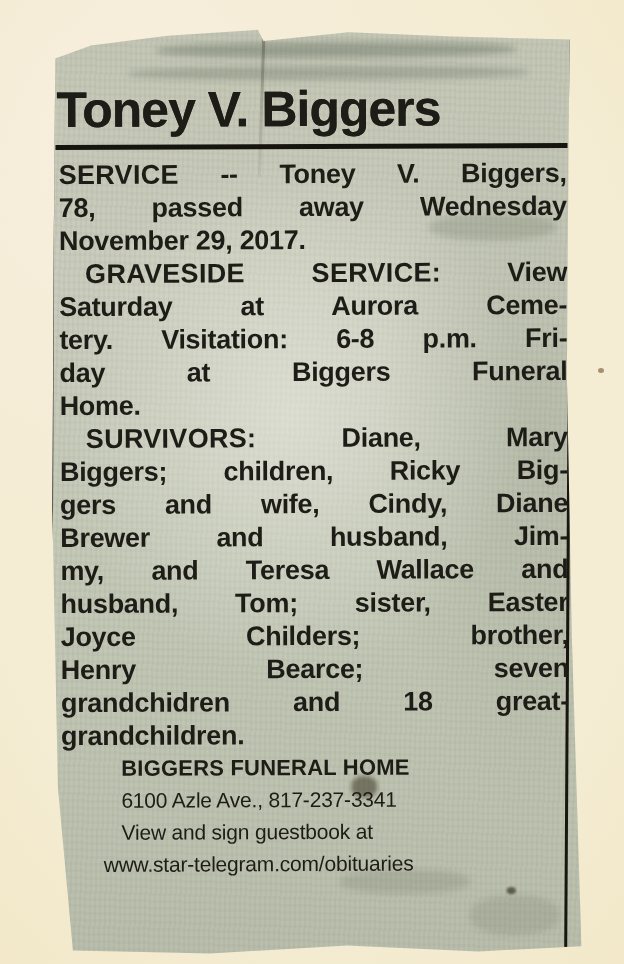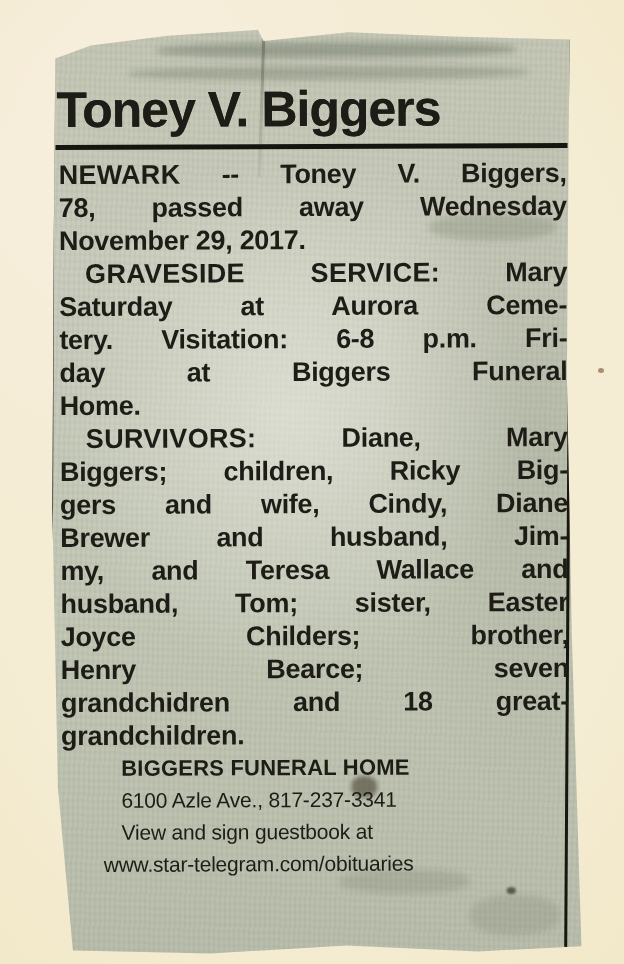--- a/index.html
+++ b/index.html
@@ -92,27 +92,27 @@
 
     <div class="rule-left"></div>
     <div class="rule-right"></div>
 
     <div class="headline ink">Toney V. Biggers</div>
     <div class="headline-rule"></div>
 
     <div class="bodytext ink">
 
       <div>
-        <div class="bl jl"><span class="label">NEWARK</span> <span>-- Toney V. Biggers,</span></div>
+        <div class="bl jl"><span class="label">SERVICE</span> <span>-- Toney V. Biggers,</span></div>
         <div class="bl jl">78, passed away Wednesday</div>
         <div class="bl ll">November 29, 2017.</div>
       </div>
 
       <div>
-        <div class="bl jl indent"><span class="label">GRAVESIDE SERVICE:</span> <span>Mary</span></div>
+        <div class="bl jl indent"><span class="label">GRAVESIDE SERVICE:</span> <span>View</span></div>
         <div class="bl jl">Saturday at Aurora Ceme-</div>
         <div class="bl jl">tery. Visitation: 6-8 p.m. Fri-</div>
         <div class="bl jl">day at Biggers Funeral</div>
         <div class="bl ll">Home.</div>
       </div>
 
       <div>
         <div class="bl jl indent"><span class="label">SURVIVORS:</span> <span>Diane, Mary</span></div>
         <div class="bl jl">Biggers; children, Ricky Big-</div>
         <div class="bl jl">gers and wife, Cindy, Diane</div>

